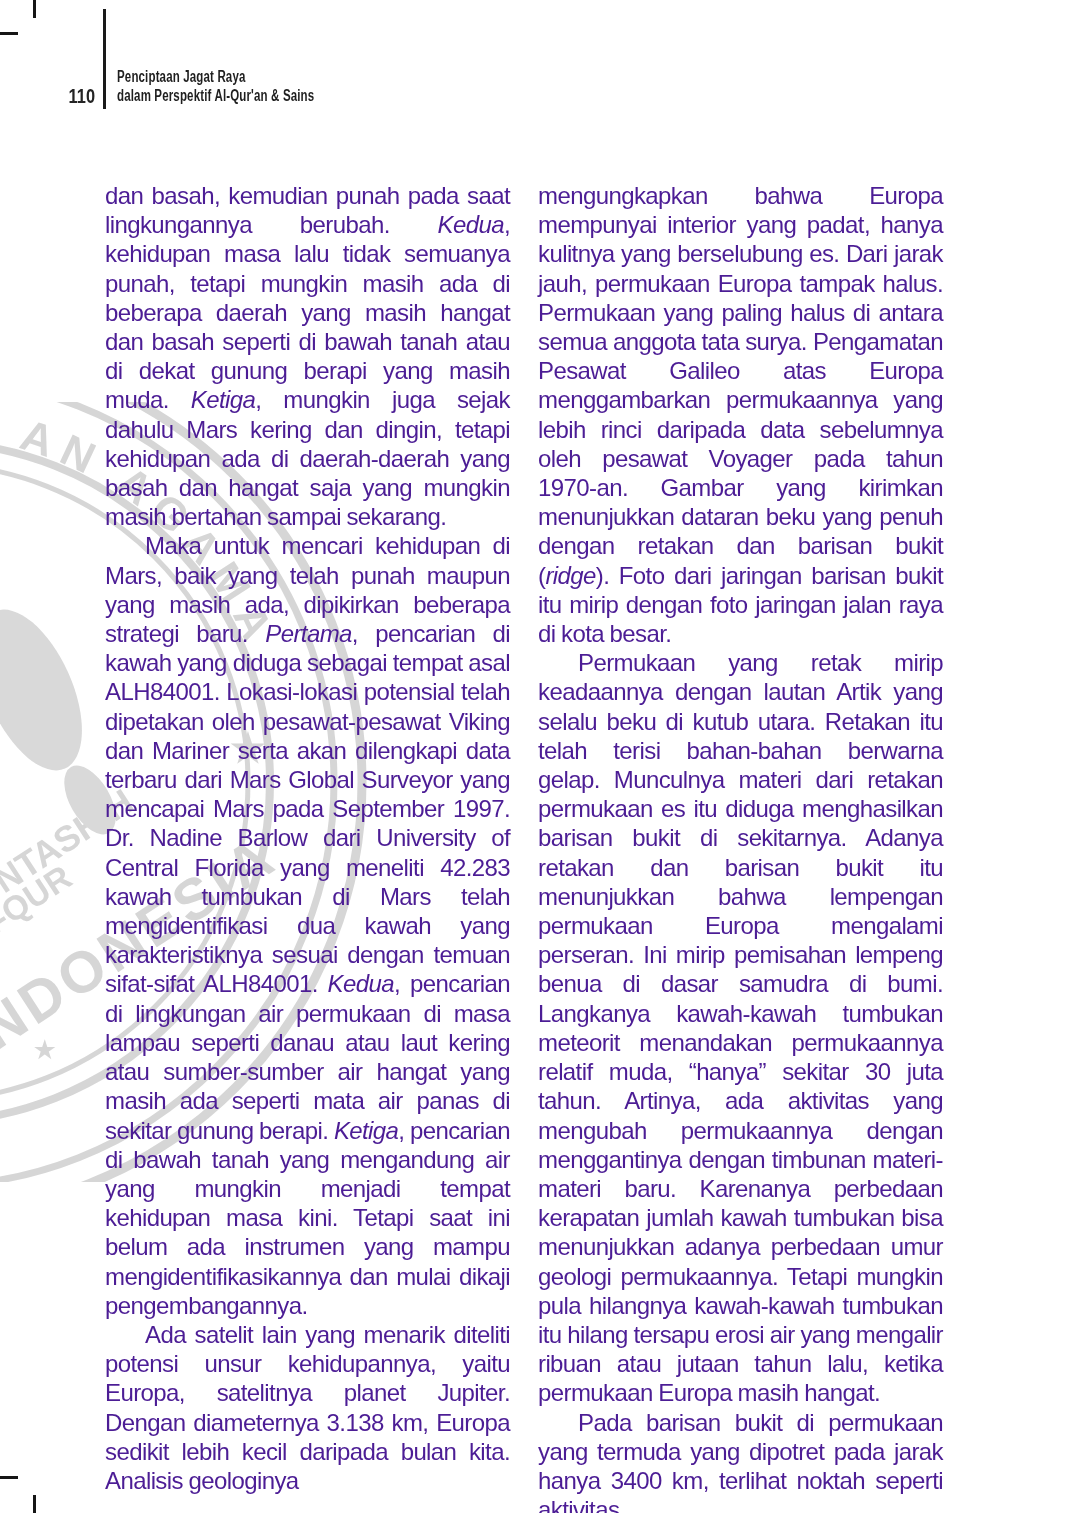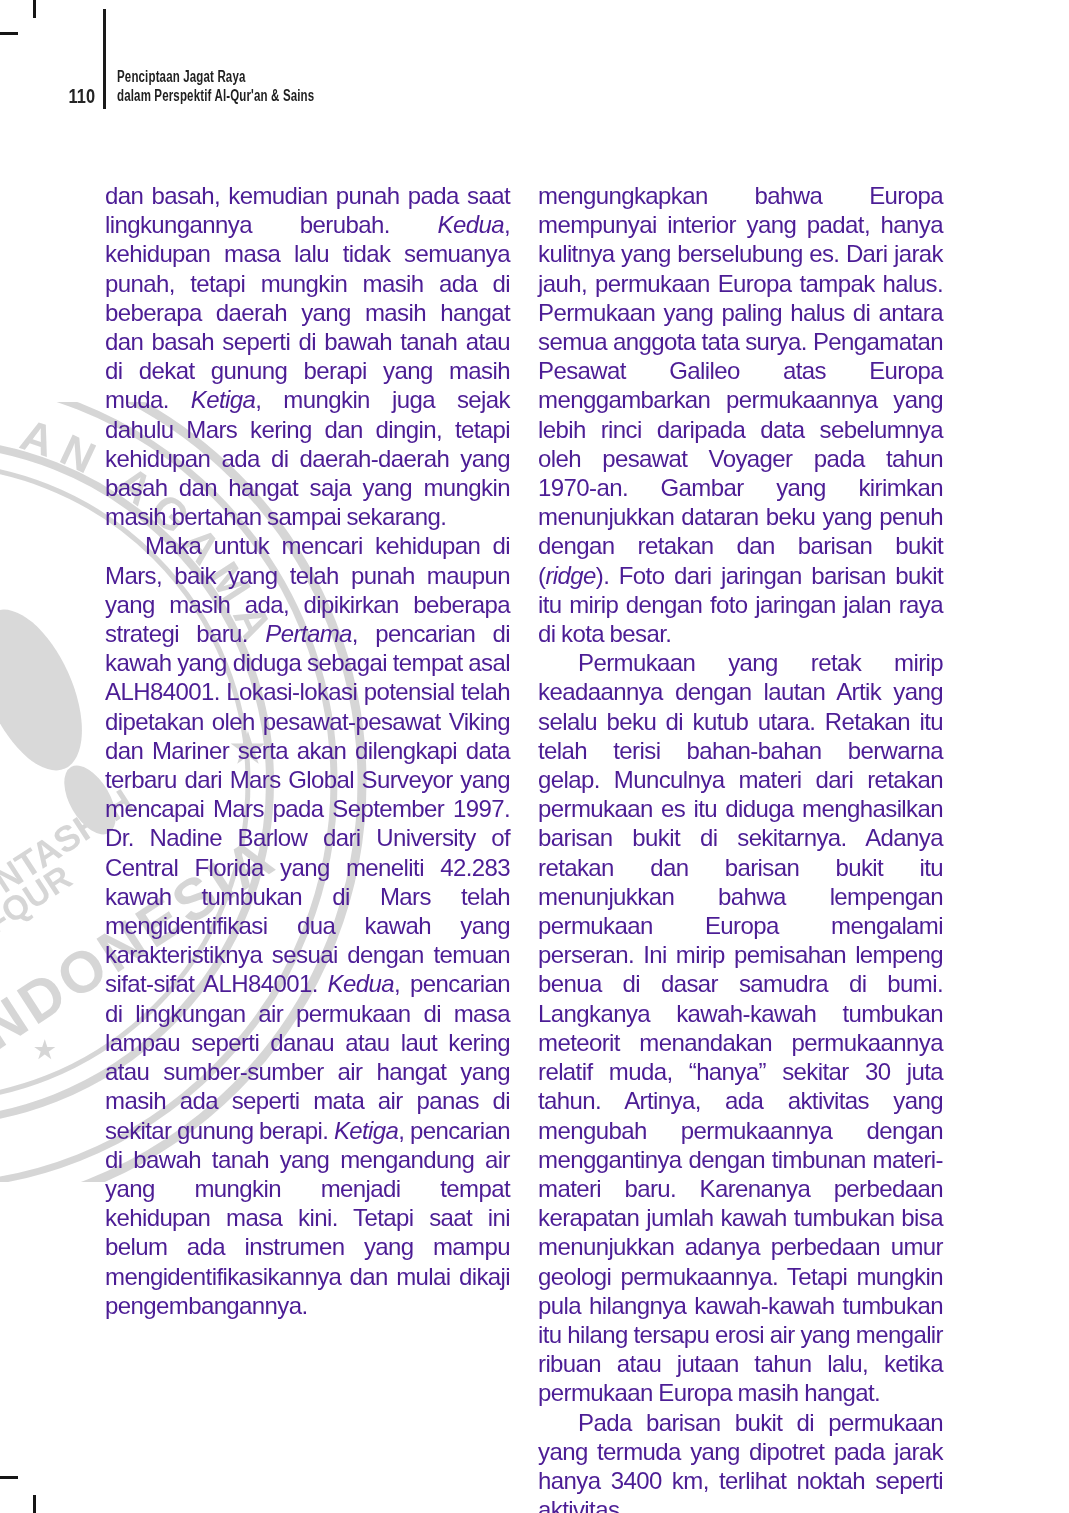--- a/index.html
+++ b/index.html
@@ -84,20 +84,21 @@
     <div class="hdr-title">
       <div>Penciptaan Jagat Raya</div>
       <div>dalam Perspektif Al-Qur'an &amp; Sains</div>
     </div>
   </header>
 
   <main class="cols">
     <section class="col" id="col-left">
         <p class="body"><span>dan basah, kemudian punah pada saat lingkungannya berubah. </span><span class="it">Kedua</span><span>, kehidupan masa lalu tidak semuanya punah, tetapi mungkin masih ada di beberapa daerah yang masih hangat dan basah seperti di bawah tanah atau di dekat gunung berapi yang masih muda. </span><span class="it">Ketiga</span><span>, mungkin juga sejak dahulu Mars kering dan dingin, tetapi kehidupan ada di daerah-daerah yang basah dan hangat saja yang mungkin masih bertahan sampai sekarang.</span></p>
         <p class="body indent"><span>Maka untuk mencari kehidupan di Mars, baik yang telah punah maupun yang masih ada, dipikirkan beberapa strategi baru. </span><span class="it">Pertama</span><span>, pencarian di kawah yang diduga sebagai tempat asal ALH84001. Lokasi-lokasi potensial telah dipetakan oleh pesawat-pesawat Viking dan Mariner serta akan dilengkapi data terbaru dari Mars Global Surveyor yang mencapai Mars pada September 1997. Dr. Nadine Barlow dari University of Central Florida yang meneliti 42.283 kawah tumbukan di Mars telah mengidentifikasi dua kawah yang karakteristiknya sesuai dengan temuan sifat-sifat ALH84001. </span><span class="it">Kedua</span><span>, pencarian di lingkungan air permukaan di masa lampau seperti danau atau laut kering atau sumber-sumber air hangat yang masih ada seperti mata air panas di sekitar gunung berapi. </span><span class="it">Ketiga</span><span>, pencarian di bawah tanah yang mengandung air yang mungkin menjadi tempat kehidupan masa kini. Tetapi saat ini belum ada instrumen yang mampu mengidentifikasikannya dan mulai dikaji pengembangannya.</span></p>
+        <p class="body indent"><span>Ada satelit lain yang menarik diteliti potensi unsur kehidupannya, yaitu Europa, satelitnya planet Jupiter. Dengan diameternya 3.138 km, Europa sedikit lebih kecil daripada bulan kita. Analisis geologinya</span></p>
       </section>
     <section class="col" id="col-right">
         <p class="body"><span>mengungkapkan bahwa Europa mempunyai interior yang padat, hanya kulitnya yang berselubung es. Dari jarak jauh, permukaan Europa tampak halus. Permukaan yang paling halus di antara semua anggota tata surya. Pengamatan Pesawat Galileo atas Europa menggambarkan permukaannya yang lebih rinci daripada data sebelumnya oleh pesawat Voyager pada tahun 1970-an. Gambar yang kirimkan menunjukkan dataran beku yang penuh dengan retakan dan barisan bukit (</span><span class="it">ridge</span><span>). Foto dari jaringan barisan bukit itu mirip dengan foto jaringan jalan raya di kota besar.</span></p>
         <p class="body indent"><span>Permukaan yang retak mirip keadaannya dengan lautan Artik yang selalu beku di kutub utara. Retakan itu telah terisi bahan-bahan berwarna gelap. Munculnya materi dari retakan permukaan es itu diduga menghasilkan barisan bukit di sekitarnya. Adanya retakan dan barisan bukit itu menunjukkan bahwa lempengan permukaan Europa mengalami perseran. Ini mirip pemisahan lempeng benua di dasar samudra di bumi. Langkanya kawah-kawah tumbukan meteorit menandakan permukaannya relatif muda, “hanya” sekitar 30 juta tahun. Artinya, ada aktivitas yang mengubah permukaannya dengan menggantinya dengan timbunan materi-materi baru. Karenanya perbedaan kerapatan jumlah kawah tumbukan bisa menunjukkan adanya perbedaan umur geologi permukaannya. Tetapi mungkin pula hilangnya kawah-kawah tumbukan itu hilang tersapu erosi air yang mengalir ribuan atau jutaan tahun lalu, ketika permukaan Europa masih hangat.</span></p>
         <p class="body indent"><span>Pada barisan bukit di permukaan yang termuda yang dipotret pada jarak hanya 3400 km, terlihat noktah seperti aktivitas</span></p>
       </section>
   </main>
 
 </div>
 

